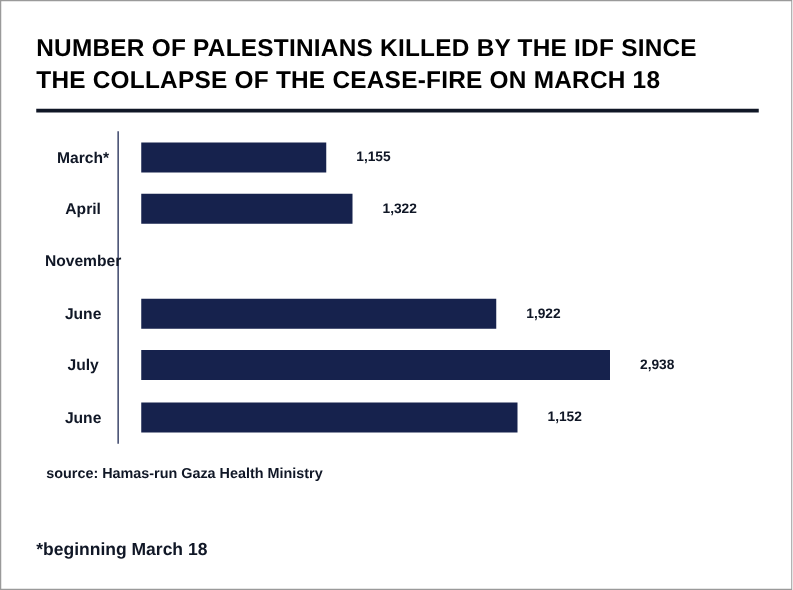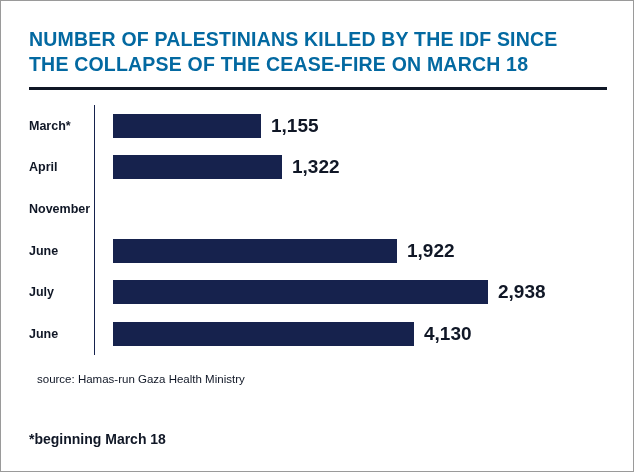--- a/index.html
+++ b/index.html
@@ -21,21 +21,21 @@
   }
   .title-block {
     position: absolute;
     left: 28px;
     top: 26px;
     width: 578px;
   }
   .title-line {
     font-size: 19.5px;
     font-weight: bold;
-    color: #0369a1;
+    color: #000000;
     letter-spacing: 0.2px;
     line-height: 25px;
     text-transform: uppercase;
     white-space: nowrap;
   }
   .title-rule {
     position: absolute;
     left: 28px;
     top: 86px;
     width: 578px;
@@ -50,60 +50,60 @@
     height: 250px;
   }
   .row {
     position: relative;
     height: 41.6px;
     display: flex;
     align-items: center;
   }
   .row-label {
     width: 84px;
-    text-align: left;
+    text-align: center;
     padding-right: 9px;
     box-sizing: border-box;
     font-size: 12.5px;
     font-weight: bold;
     color: #101726;
     white-space: nowrap;
   }
   .bar-area {
     position: relative;
     flex: 1;
     height: 100%;
     display: flex;
     align-items: center;
   }
   .bar {
     height: 24px;
     background: #16224d;
   }
   .bar-value {
-    font-size: 19px;
+    font-size: 11px;
     font-weight: bold;
     color: #101726;
-    margin-left: 10px;
+    margin-left: 24px;
     white-space: nowrap;
   }
   .axis-base {
     position: absolute;
     left: 93px;
     top: 104px;
     width: 1px;
     height: 250px;
     background: #16224d;
   }
   .source {
     position: absolute;
     left: 36px;
     top: 372px;
     font-size: 11.5px;
-    font-weight: normal;
+    font-weight: bold;
     color: #101726;
   }
   .footnote {
     position: absolute;
     left: 28px;
     top: 430px;
     font-size: 14px;
     font-weight: bold;
     color: #101726;
   }
@@ -156,21 +156,21 @@
       <div class="bar-area">
         <div class="bar" style="width:375px"></div>
         <div class="bar-value">2,938</div>
       </div>
     </div>
 
     <div class="row">
       <div class="row-label">June</div>
       <div class="bar-area">
         <div class="bar" style="width:301px"></div>
-        <div class="bar-value">4,130</div>
+        <div class="bar-value">1,152</div>
       </div>
     </div>
 
   </div>
 
   <div class="source">source: Hamas-run Gaza Health Ministry</div>
   <div class="footnote">*beginning March 18</div>
 
 </div>
 

